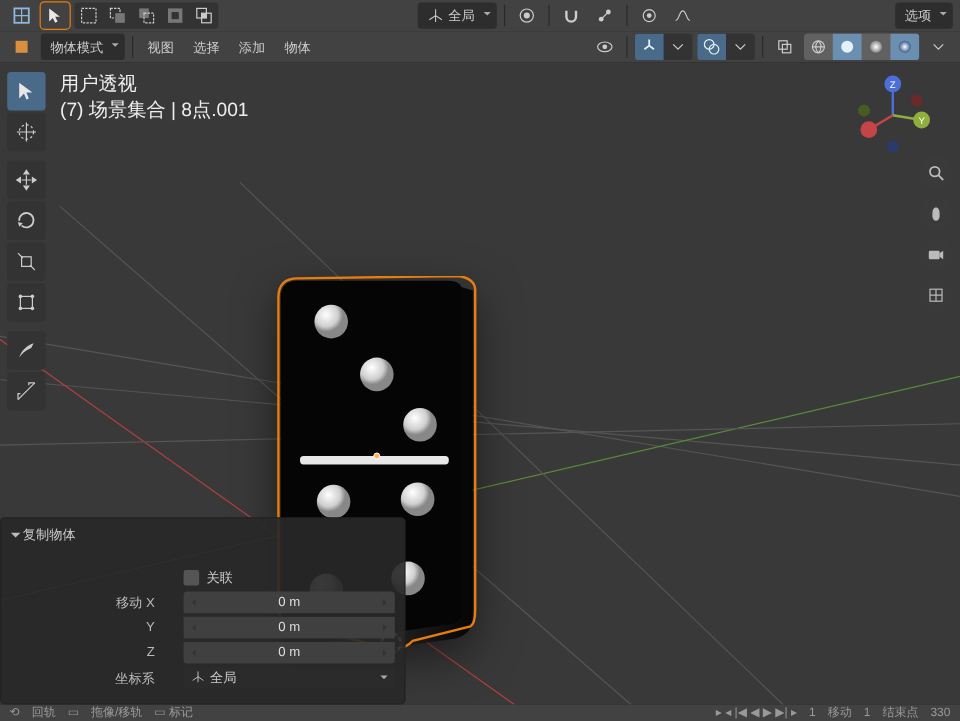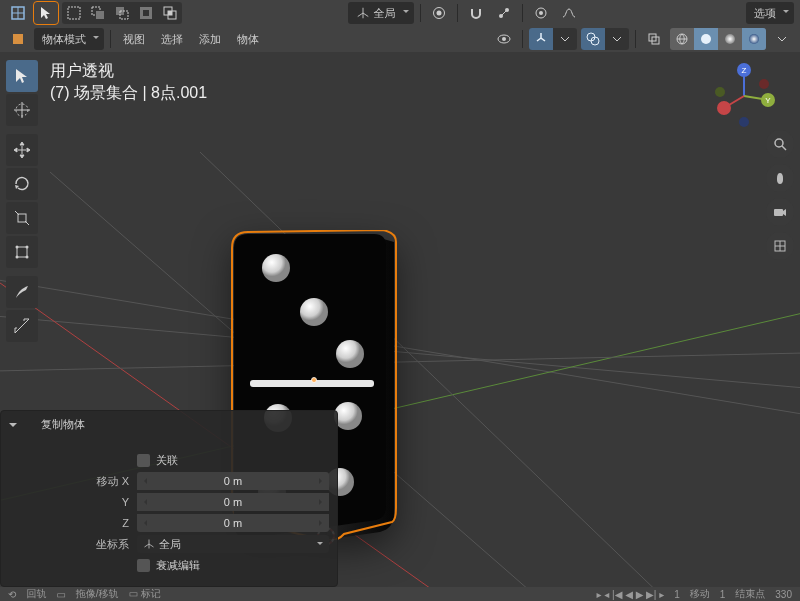--- a/index.html
+++ b/index.html
@@ -31,24 +31,24 @@
 
 .floor{position:absolute;inset:0}
 .floor line{stroke:#555;stroke-width:1}
 .axX{stroke:#b04040!important;stroke-width:1.2}
 .axY{stroke:#5a8a3a!important;stroke-width:1.2}
 
 .domino{position:absolute;left:230px;top:178px;z-index:3}
 .dface{filter:drop-shadow(0 12px 18px rgba(0,0,0,.5))}
 
 .oppanel{position:absolute;left:0;bottom:14px;width:320px;background:rgba(40,40,40,.92);border:1px solid #222;border-radius:4px;z-index:6;padding:6px 8px 10px}
-.oppanel .ophdr{display:flex;align-items:center;gap:24px;margin-bottom:18px;cursor:pointer}
+.oppanel .ophdr{display:flex;align-items:center;gap:2px;margin-bottom:18px;cursor:pointer}
 .oppanel .tri{width:0;height:0;border:4px solid transparent;border-top-color:#bbb;transform:translateY(2px)}
 .row{display:flex;align-items:center;height:20px;margin:1px 0}
-.row .lab{width:120px;text-align:right;padding-right:8px;color:#bbb}
+.row .lab{width:120px;text-align:right;padding-right:24px;color:#bbb}
 .row .fld{flex:1;background:#404040;border-radius:3px;text-align:center;color:#ddd;height:18px;line-height:18px;cursor:ew-resize;position:relative}
 .row .fld.first{border-radius:3px 3px 0 0}
 .row .fld.mid{border-radius:0}
 .row .fld.last{border-radius:0 0 3px 3px}
 .row .fld::before,.row .fld::after{content:"";position:absolute;top:6px;width:0;height:0;border:3px solid transparent}
 .row .fld::before{left:4px;border-right-color:#333}
 .row .fld::after{right:4px;border-left-color:#333}
 .chk{width:13px;height:13px;background:#555;border-radius:2px;margin-right:6px;display:inline-block}
 .chklab{display:flex;align-items:center}
 .ddf{flex:1;background:#2b2b2b;border-radius:3px;height:18px;line-height:18px;padding:0 6px;position:relative;cursor:pointer}
@@ -426,27 +426,20 @@
   <div class="row">
       <div class="lab">Z</div>
       <div class="fld last">0 m</div>
     </div>
   <div class="row">
       <div class="lab">坐标系</div>
       <div class="ddf"><svg width="12" height="12" viewBox="0 0 16 16" style="vertical-align:-2px;margin-right:4px">
           <path d="M8 2v12M2 12l6-4 6 4" stroke="#ccc" fill="none"></path>
         </svg><span>全局</span></div>
     </div>
-  <div class="row">
-      <div class="lab"></div>
-      <label class="chklab">
-        <span class="chk"></span>
-        <span>衰减编辑</span>
-      </label>
-    </div>
 </div>
 
 <div class="statusbar">
   <span>⟲</span>
     <span>回轨</span>
   <span>▭</span>
     <span>拖像/移轨</span>
   <span>▭ 标记</span>
   <div class="sp"></div>
   <span>▸ ◂ |◀ ◀ ▶ ▶| ▸</span>

